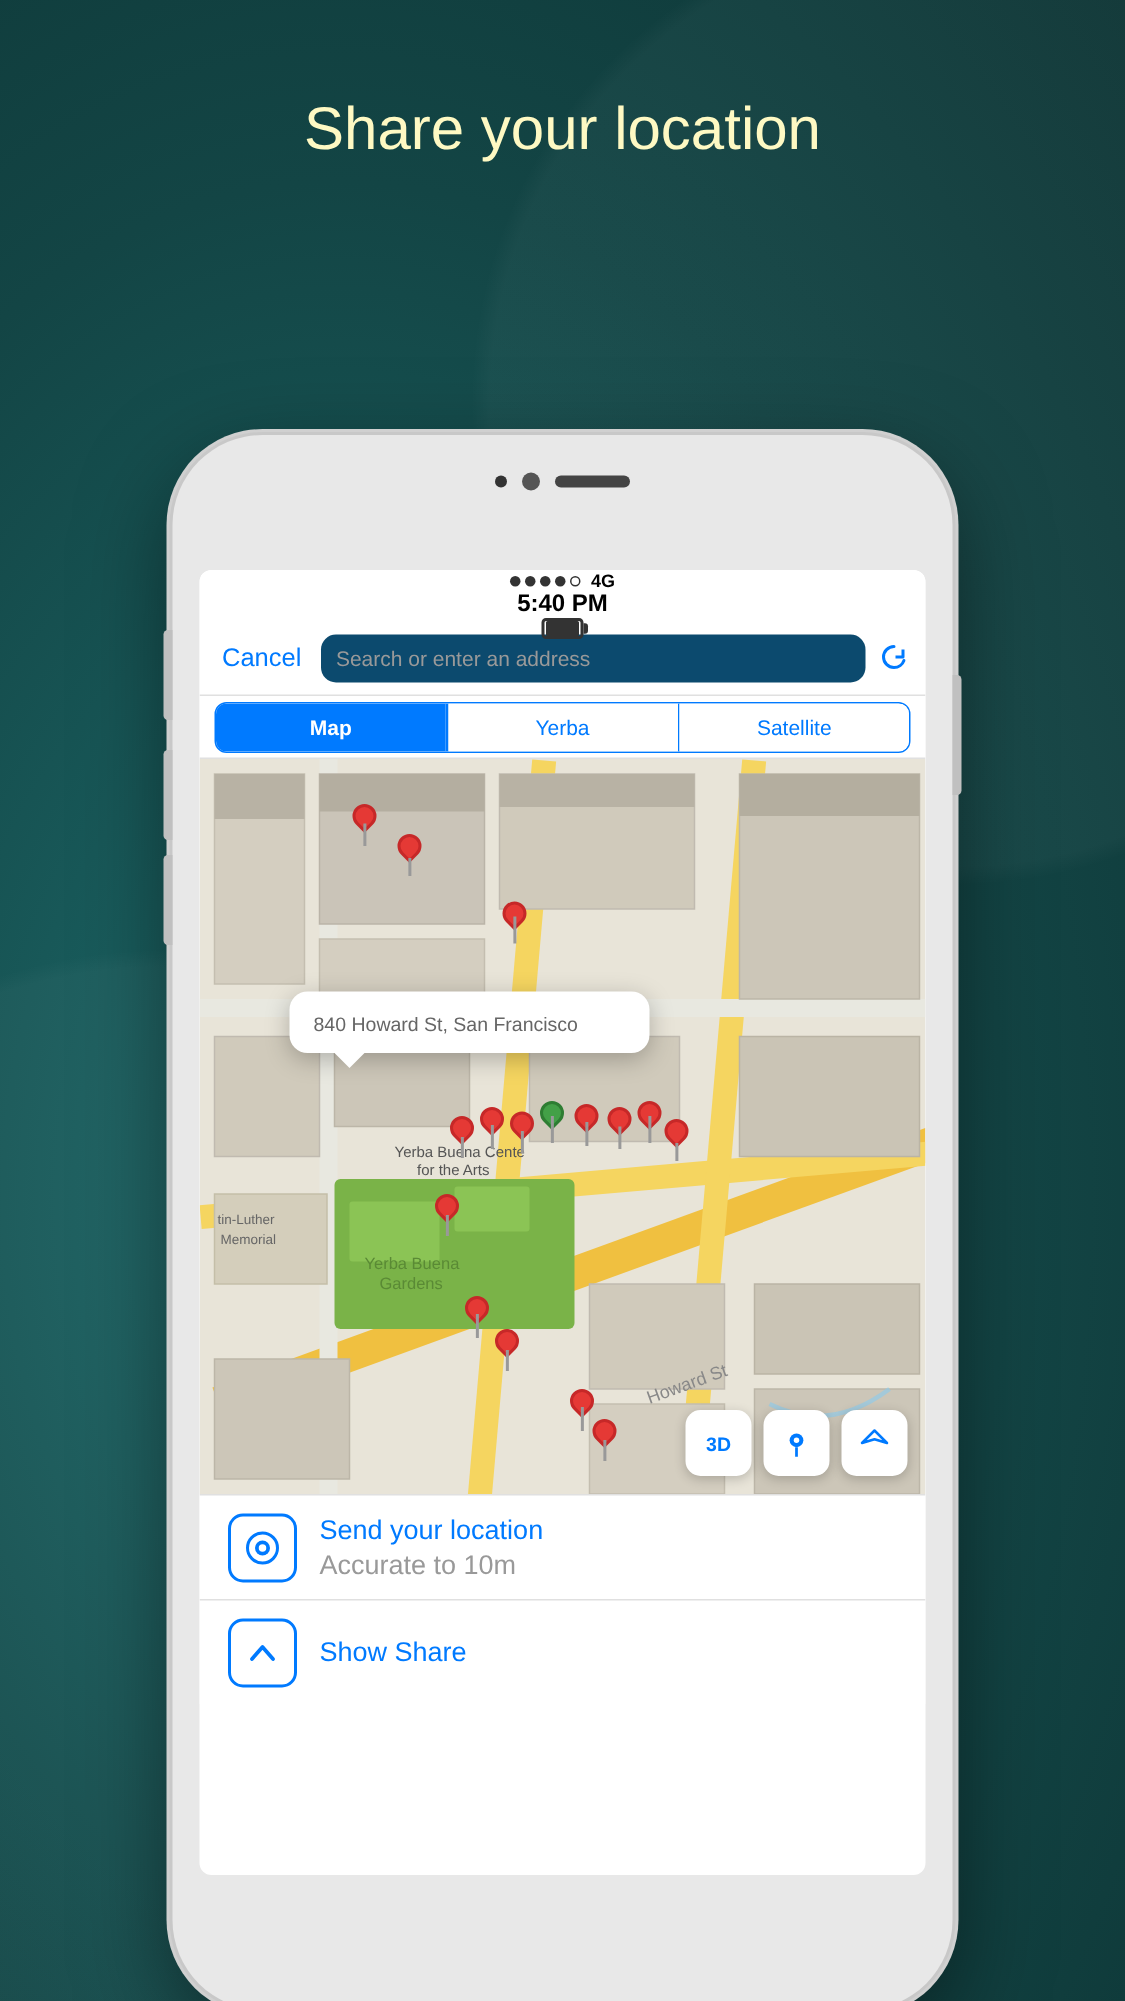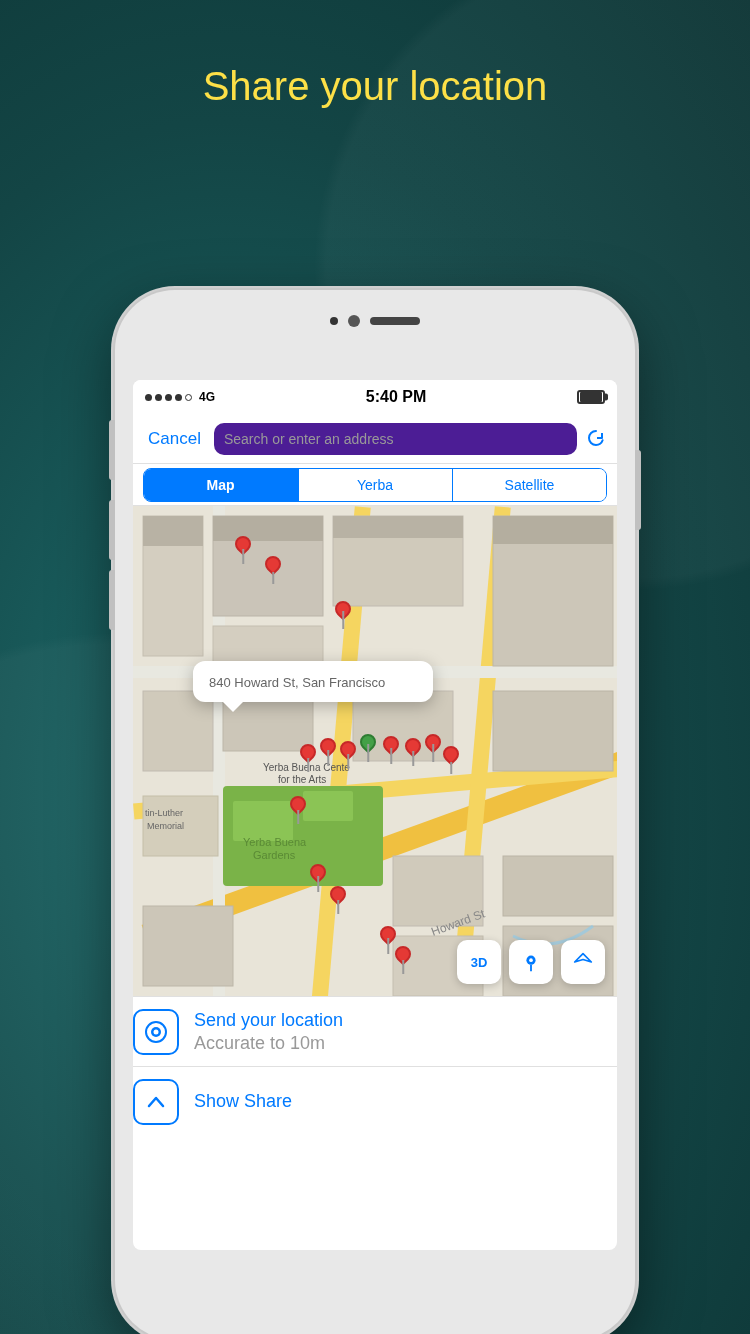--- a/index.html
+++ b/index.html
@@ -27,21 +27,21 @@
         radial-gradient(circle at 15% 75%, rgba(255,255,255,0.03) 30%, transparent 31%),
         radial-gradient(circle at 85% 20%, rgba(255,255,255,0.03) 25%, transparent 26%);
     }
 
     
     .header-text {
       position: absolute;
       top: 60px;
       left: 0; right: 0;
       text-align: center;
-      color: #fde047;
+      color: #fef9c3;
       font-size: 40px;
       font-weight: 300;
       line-height: 1.3;
       z-index: 2;
     }
 
     
     .iphone-frame {
       position: absolute;
       top: 290px;
@@ -125,20 +125,21 @@
     
     .status-bar {
       height: 34px;
       background: white;
       display: flex;
       align-items: center;
       justify-content: space-between;
       padding: 0 12px;
       font-size: 13px;
       font-weight: 600;
+      flex-direction: column;
     }
     .status-left {
       display: flex;
       align-items: center;
       gap: 3px;
     }
     .signal-dot {
       width: 7px;
       height: 7px;
       background: #333;
@@ -204,21 +205,21 @@
       color: #007AFF;
       font-size: 17px;
       font-weight: 400;
       cursor: pointer;
       flex-shrink: 0;
       padding: 5px;
     }
     .search-bar {
       flex: 1;
       height: 32px;
-      background: #4c1d95;
+      background: #0c4a6e;
       border-radius: 10px;
       display: flex;
       align-items: center;
       padding: 0 10px;
     }
     .search-placeholder {
       color: #999;
       font-size: 14px;
     }
     .reload-btn {
@@ -371,21 +372,21 @@
     }
 
     
     .list-area {
       background: white;
     }
     .list-item {
       height: 70px;
       display: flex;
       align-items: center;
-      padding: 0 0;
+      padding: 0 19px;
       gap: 15px;
       border-top: 1px solid #e0e0e0;
     }
     .list-icon-box {
       width: 46px;
       height: 46px;
       border: 2px solid #007AFF;
       border-radius: 10px;
       display: flex;
       align-items: center;

